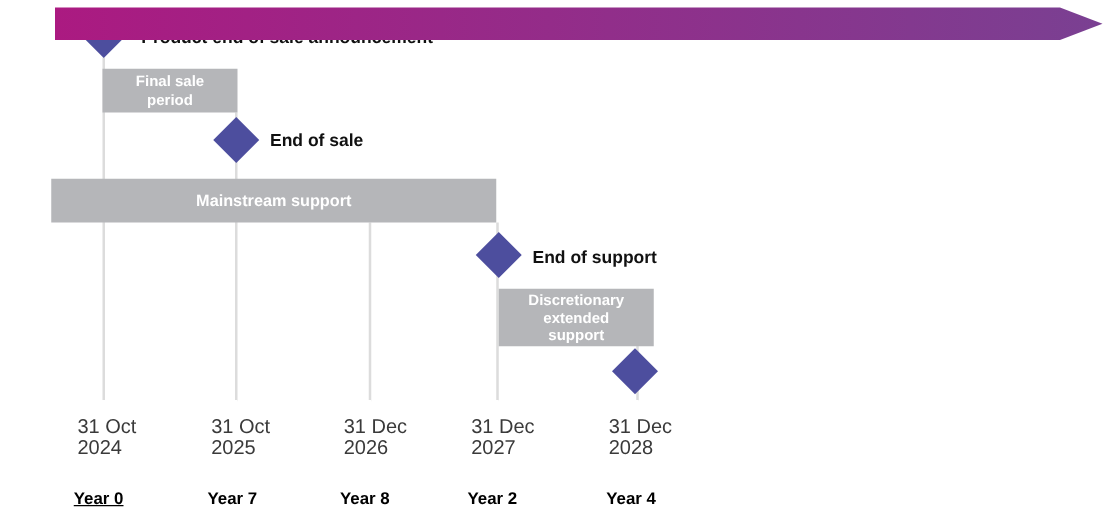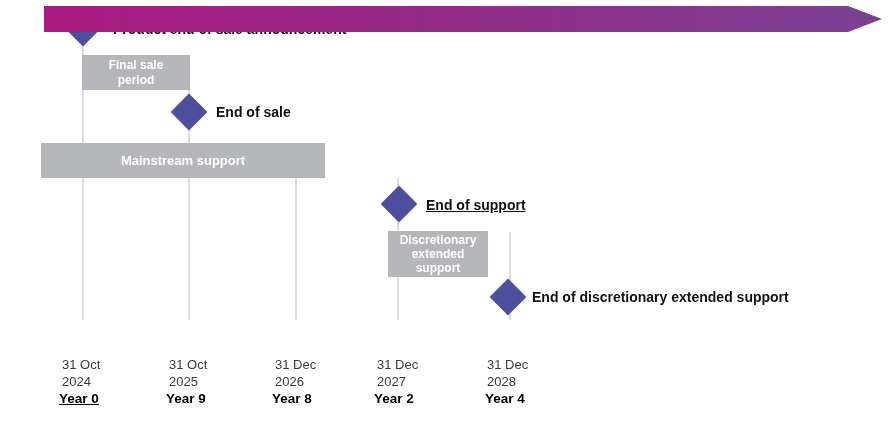--- a/index.html
+++ b/index.html
@@ -53,22 +53,22 @@
   }
   .arrow-svg{position:absolute;left:0;top:315;}
   .tick{
     position:absolute;
     width:3px;height:27px;
     top:320px;
     background:#ffffff;
   }
   .date-label{
     position:absolute;
-    top:356px;
-    font-size:13px;
+    top:333px;
+    font-size:16px;
     line-height:17px;
     color:var(--date);
     white-space:pre-line;
   }
   .year-label{
     position:absolute;
     top:391px;
     font-size:13.5px;
     font-weight:bold;
     color:#000000;
@@ -83,40 +83,39 @@
   <div class="gridline" style="left:62px;top:46px;height:275px;"></div>
   <div class="gridline" style="left:168px;top:90px;height:231px;"></div>
   <div class="gridline" style="left:275px;top:178px;height:143px;"></div>
   <div class="gridline" style="left:377px;top:178px;height:143px;"></div>
   <div class="gridline" style="left:489px;top:232px;height:89px;"></div>
 
   <div class="bar bar-small" style="left:62px;top:55px;width:108px;height:35px;">
     <span>Final sale
 period</span>
   </div>
-  <div class="bar bar-main" style="left:21px;top:143px;width:284px;height:35px;">
+  <div class="bar bar-main" style="left:21px;top:143px;width:356px;height:35px;">
     <span>Mainstream support</span>
   </div>
-  <div class="bar bar-xs" style="left:368px;top:231px;width:100px;height:46px;">
+  <div class="bar bar-xs" style="left:379px;top:231px;width:124px;height:46px;">
     <span>Discretionary
 extended
 support</span>
   </div>
 
   <div class="diamond" style="left:50px;top:15px;"></div>
   <div class="milestone-label" style="left:93px;top:20px;">Product end of sale announcement</div>
 
   <div class="diamond" style="left:156px;top:99px;"></div>
   <div class="milestone-label" style="left:196px;top:103px;">End of sale</div>
 
   <div class="diamond" style="left:366px;top:191px;"></div>
-  <div class="milestone-label" style="left:406px;top:196px;text-decoration:underline;">End of support</div>
+  <div class="milestone-label" style="left:406px;top:196px;">End of support</div>
 
   <div class="diamond" style="left:475px;top:284px;"></div>
-  <div class="milestone-label" style="left:512px;top:288px;">End of discretionary extended support</div>
 
   <svg class="arrow-svg" width="888" height="44" viewBox="0 0 888 44">
     <defs>
       <linearGradient id="arrowGrad" x1="0" y1="0" x2="1" y2="0">
         <stop id="gradStart" offset="0" stop-color="#ab1a81"></stop>
         <stop id="gradEnd" offset="1" stop-color="#7a4092"></stop>
       </linearGradient>
     </defs>
     <polygon points="24,6 828,6 862,19 828,32 24,32" fill="url(#arrowGrad)"></polygon>
   </svg>
@@ -132,18 +131,18 @@
   <div class="date-label" style="left:149px;">31 Oct
 2025</div>
   <div class="date-label" style="left:255px;">31 Dec
 2026</div>
   <div class="date-label" style="left:357px;">31 Dec
 2027</div>
   <div class="date-label" style="left:467px;">31 Dec
 2028</div>
 
   <div class="year-label" style="left:39px;text-decoration:underline;">Year 0</div>
-  <div class="year-label" style="left:146px;">Year 9</div>
+  <div class="year-label" style="left:146px;">Year 7</div>
   <div class="year-label" style="left:252px;">Year 8</div>
   <div class="year-label" style="left:354px;">Year 2</div>
   <div class="year-label" style="left:465px;text-align:center;">Year 4</div>
 
 </div>
 
 </body></html>

